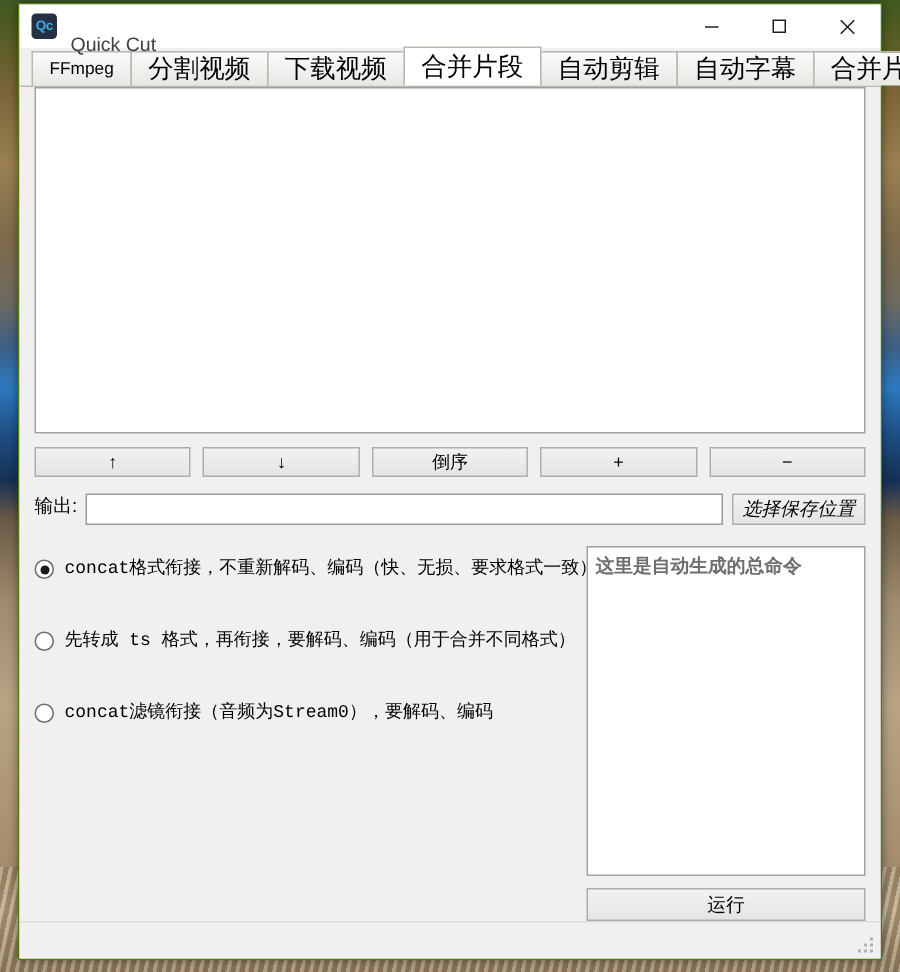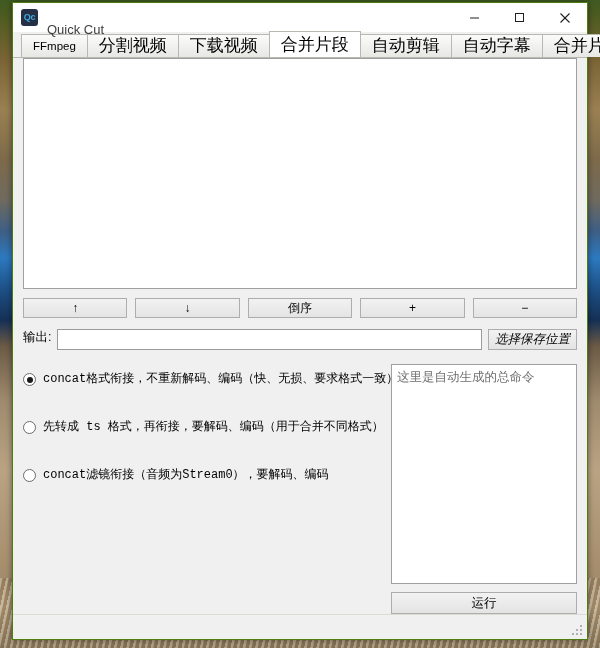--- a/index.html
+++ b/index.html
@@ -284,20 +284,21 @@
     background: #fff;
     border: 1px solid #a0a0a0;
     box-sizing: border-box;
     padding: 4px 5px;
     font-family: "Liberation Sans", sans-serif;
     font-size: 12.5px;
     color: #000;
     resize: none;
     outline: none;
     min-height: 0;
+    font-weight: bold;
   }
   .cmdbox::placeholder { color: #6f6f6f; }
   .runbtn {
     margin-top: 8px;
     height: 22px;
     font-size: 12.5px;
     flex: 0 0 auto;
   }
 
   

